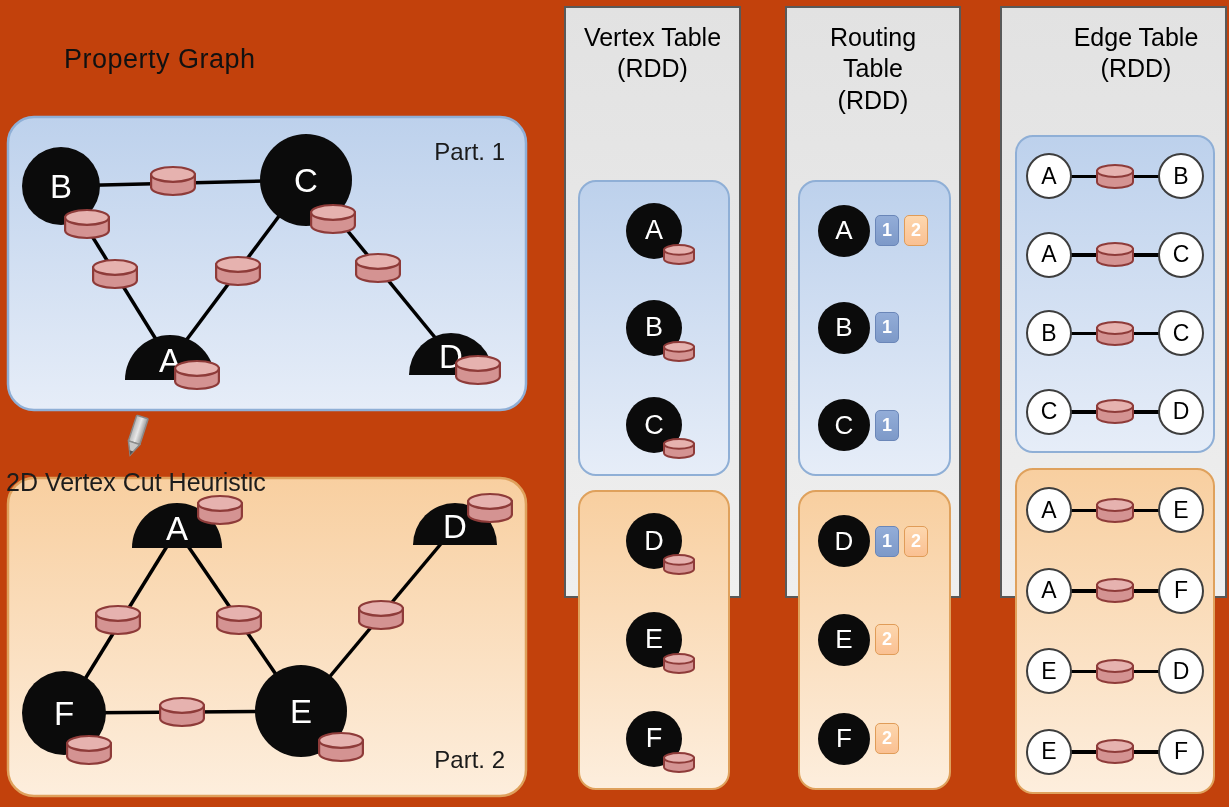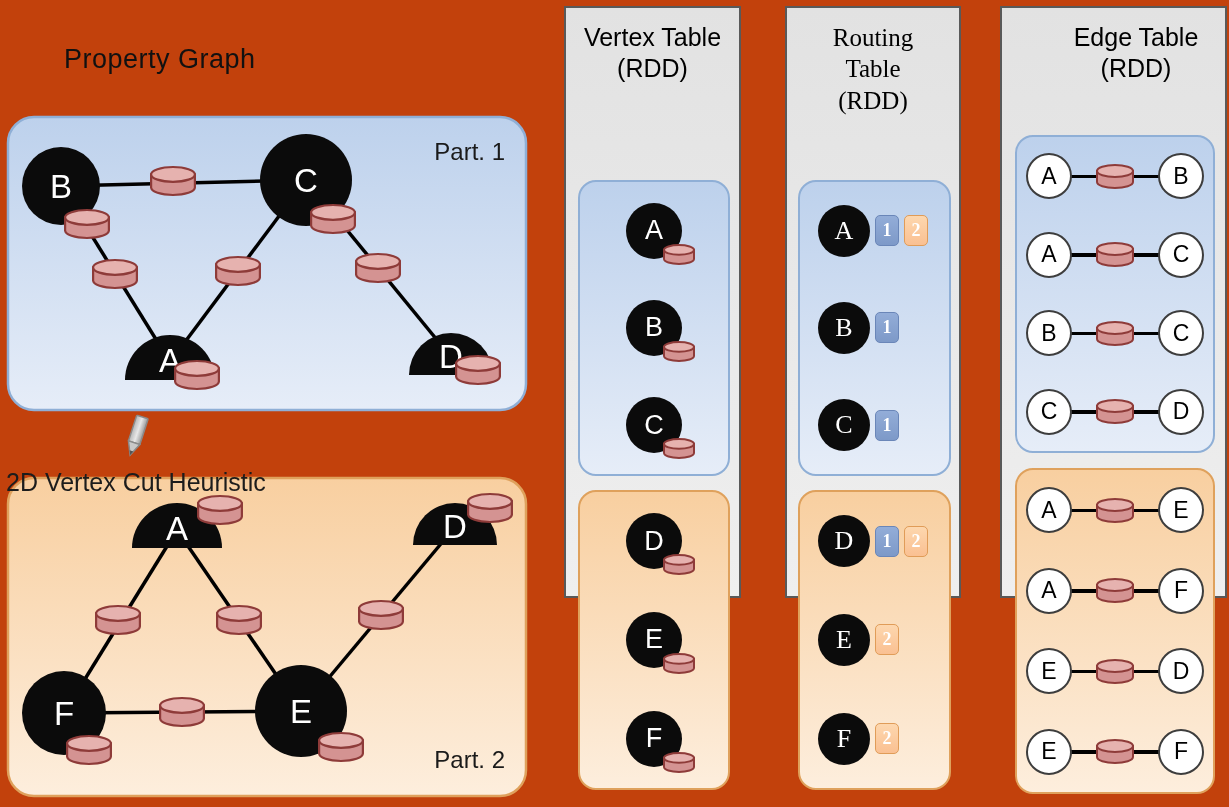--- a/index.html
+++ b/index.html
@@ -10,21 +10,21 @@
   #graph-svg { position:absolute; left:0; top:0; }
   .part-label { font-size:24px; fill:#1a1a1a; font-family:"Liberation Sans", sans-serif; }
   .node-label { font-size:33px; fill:#ffffff; text-anchor:middle; font-family:"Liberation Sans", sans-serif; }
 
   .cut-row { position:absolute; left:6px; top:414px; display:flex; align-items:center; gap:8px;flex-direction:column; }
   .cut-label { font-size:25px; color:#1c1c1c; }
 
   .column { position:absolute; top:6px; height:592px; border:2px solid var(--column-border);
             background:linear-gradient(180deg,#e2e2e2,#efefef); }
   .col-vertex  { left:564px;  width:177px; }
-  .col-routing { left:785px;  width:176px;font-family:Liberation Serif, serif; }
+  .col-routing { left:785px;  width:176px; }
   .col-edge    { left:1000px; width:227px;padding-left:45px; }
   .col-title { text-align:center; font-size:25px; color:#000; margin:14px auto 0; line-height:1.25; }
   .t-vertex  { max-width:150px; }
   .t-routing { max-width:105px; }
   .t-edge    { max-width:135px; }
 
   .part-box { position:absolute; border-radius:18px; display:flex; flex-direction:column;
               justify-content:space-around; align-items:center; }
   .pb-blue   { background:linear-gradient(180deg, var(--blue-fill-top), var(--blue-fill-bottom));
                border:2.5px solid var(--blue-border); }

